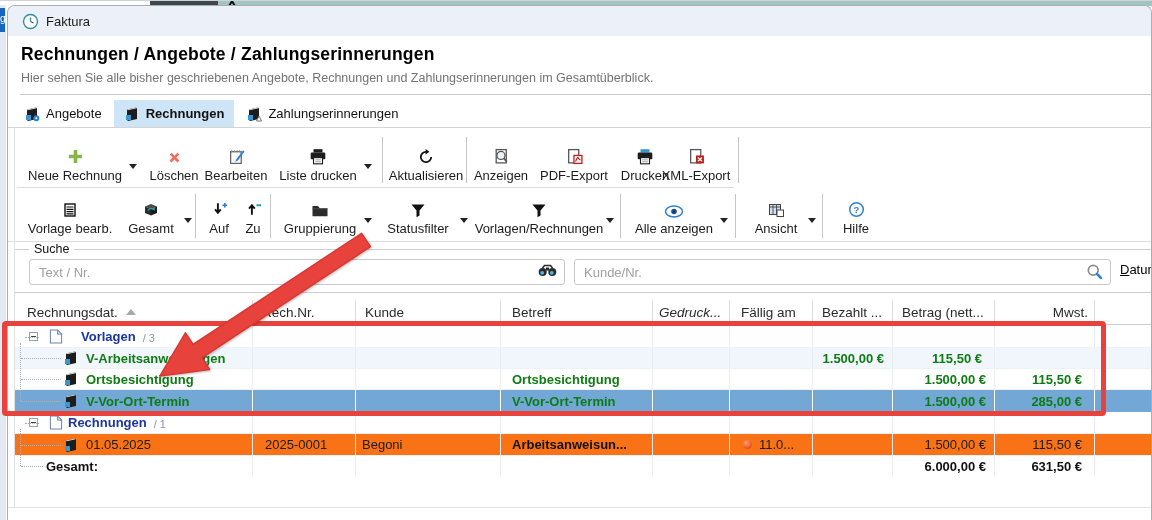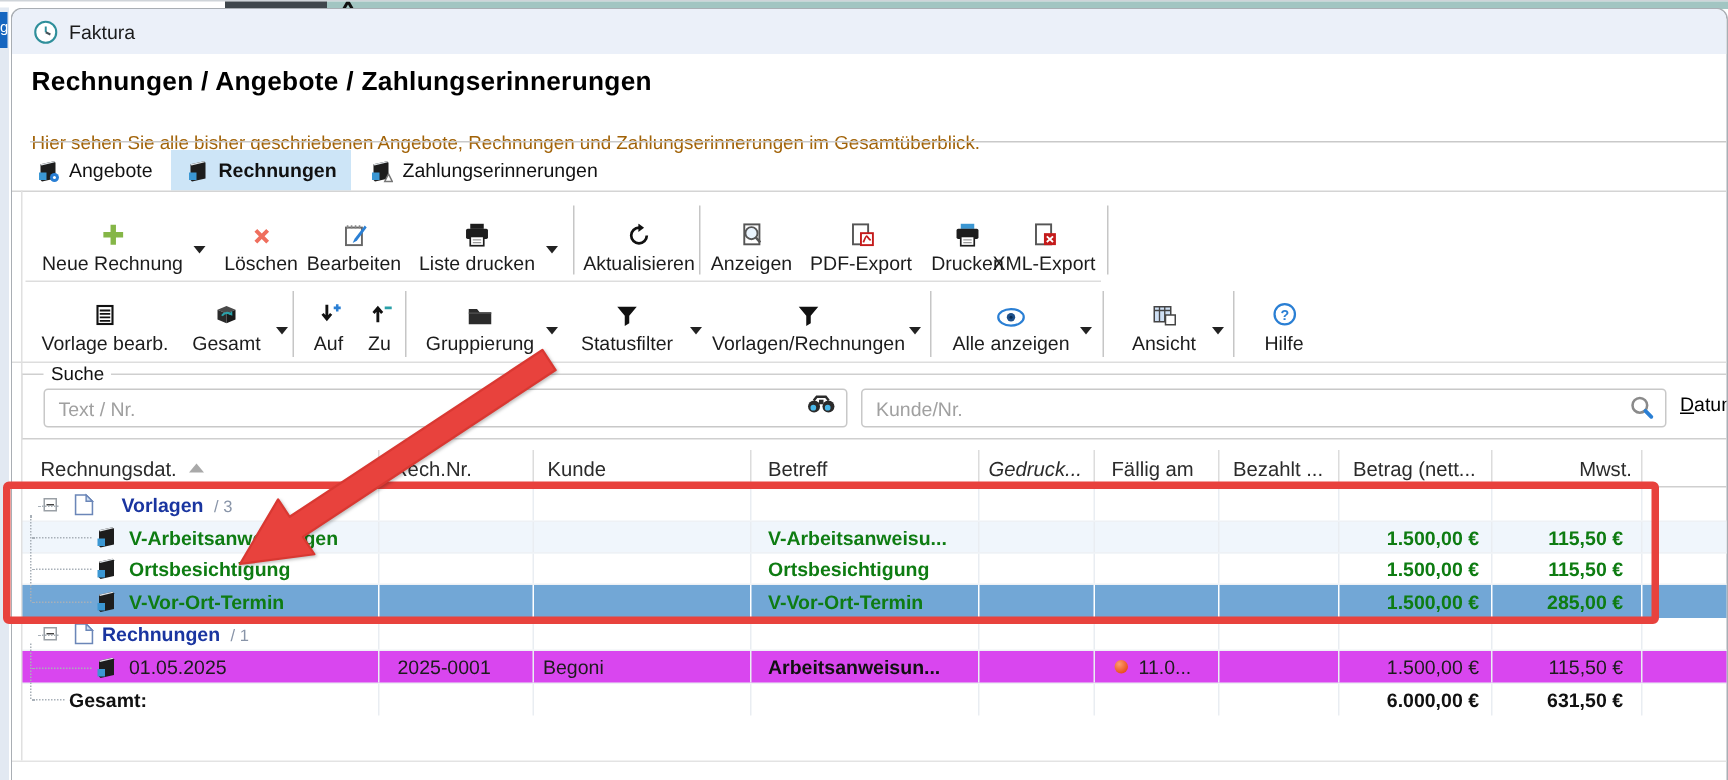--- a/index.html
+++ b/index.html
@@ -17,21 +17,21 @@
   .top-strip .teal-seg { position:absolute; left:218px; top:0; width:934px; height:5px; background:#a2c5c2; }
   .top-strip .glyph { position:absolute; left:222px; top:0; width:34px; height:5px; overflow:hidden; }
   .left-strip { position:absolute; left:0; top:5px; width:6px; height:515px; background:#e2e9f2; }
   .left-badge { position:absolute; left:0; top:8px; width:5px; height:24px; background:#1566c0; color:#fff; font-size:10px; line-height:22px; overflow:hidden; padding-left:0px; }
   
   .app-window { position:absolute; left:7px; top:5px; width:1145px; height:515px; background:#fff; border:1px solid #a9aeb4; border-bottom:none; border-radius:8px 8px 0 0; overflow:hidden; }
   .titlebar { position:absolute; left:0; top:0; width:100%; height:30px; background:#ebf0f9; display:flex; align-items:center; }
   .titlebar .app-icon { margin-left:14px; width:17px; height:17px; }
   .titlebar .app-title { margin-left:7px; font-size:13px; color:#1b1b1b; }
   .page-title { position:absolute; left:13px; top:38px; font-size:17.5px; font-weight:bold; color:#000; letter-spacing:0.2px; }
-  .page-subtitle { position:absolute; left:13px; top:82px; font-size:12.5px; color:#a16207; }
+  .page-subtitle { position:absolute; left:13px; top:65px; font-size:12.5px; color:#737373; }
   .title-rule { position:absolute; left:12px; top:88px; right:0; height:1px; background:#c9c9c9; }
   
   .tabs { position:absolute; left:6px; top:94px; height:27px; display:flex; }
   .tab { display:flex; align-items:center; gap:6px; padding:0 10px; height:27px; font-size:13px; color:#111; cursor:default; }
   .tab.active { background:#cde5f7; font-weight:bold; }
   .tab + .tab { margin-left:2px; }
   .tabs-rule { position:absolute; left:0; top:121px; right:0; height:1px; background:#d4d4d4; }
   
   .tbtn { position:absolute; display:flex; flex-direction:column; align-items:center; justify-content:flex-end; font-size:13px; color:#1c1c1c; white-space:nowrap; }
   .tbtn .ic { height:24px; display:flex; align-items:flex-end; justify-content:center; margin-bottom:3px; }
@@ -59,21 +59,21 @@
   .thead .th.nb { border-right:none; }
   .sort-asc { width:0; height:0; border-left:5px solid transparent; border-right:5px solid transparent; border-bottom:6px solid #a9a9a9; margin-left:8px; }
   .tbody { position:absolute; left:6px; top:320px; width:1138px; }
   .trow { position:relative; width:100%; font-size:13px; }
   .trow .td { display:flex; align-items:center; overflow:hidden; white-space:nowrap; border-right:1px solid #e9edf2; height:100%; }
   .trow .td.nb { border-right:none; }
   .trow .td.right { justify-content:flex-end; padding-right:8px; }
   .trow .td.mwst { padding-right:12px; }
   .row-line { border-bottom:1px solid #eef1f5; }
   .bg-alt { background:#f0f6fc; }
-  .bg-inv { background:#d946ef; }
+  .bg-inv { background:#f97316; }
   .row-selected { background:#72a7d6; }
   .row-selected .td { border-right:1px solid #ffffff; }
   .row-selected .td.nb { border-right:none; }
   .grp-label { color:#1a35a0; font-weight:bold; }
   .grp-count { color:#8894a8; font-size:11px; margin-left:7px; margin-top:2px; }
   .tpl-name { color:#0e7c12; font-weight:bold; }
   .inv-bold { font-weight:bold; color:#111; }
   .total-bold { font-weight:bold; color:#111; }
   .expander { width:9px; height:9px; border:1px solid #9aa0a6; background:#fff; position:relative; flex:none; }
   .expander::after { content:""; position:absolute; left:1px; right:1px; top:3px; height:1px; background:#444; }
@@ -441,21 +441,20 @@
       <div class="td" style="padding-left:49px;">
         <svg class="ledger" viewBox="0 0 16 16">
             <polygon points="3,3.5 12,1.5 13,2.5 13,13 4,15 3,14" fill="#1d1d1d"></polygon>
             <polygon points="3,3.5 12,1.5 12.6,2.2 3.6,4.3" fill="#dfe4e8"></polygon>
             <rect x="2" y="9" width="5" height="5" fill="#3b97d3"></rect>
           </svg>
         <span class="tpl-name" style="margin-left:7px;">V-Arbeitsanweisungen</span>
       </div>
       <div class="td"></div>
         <div class="td"></div>
-      <div class="td tpl-name" style="padding-left:11px;">V-Arbeitsanweisu...</div>
       <div class="td"></div>
         <div class="td"></div>
         <div class="td"></div>
       <div class="td right tpl-name">1.500,00 €</div>
       <div class="td right mwst tpl-name">115,50 €</div>
       <div class="td nb"></div>
     </div>
 
     <div class="trow grid-cols row-line" style="height:21px;">
       <div class="td" style="padding-left:49px;">

